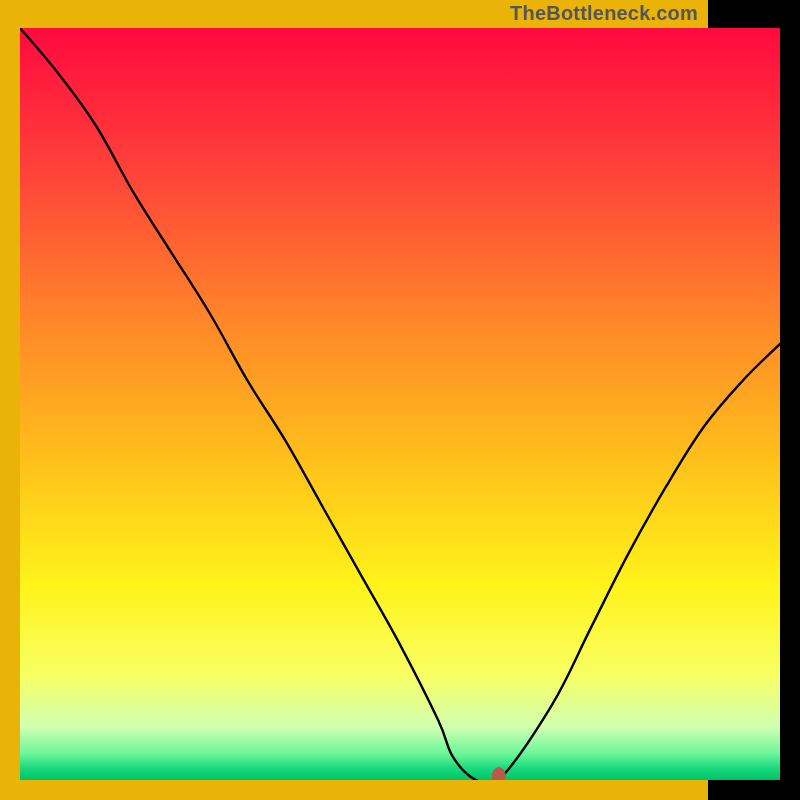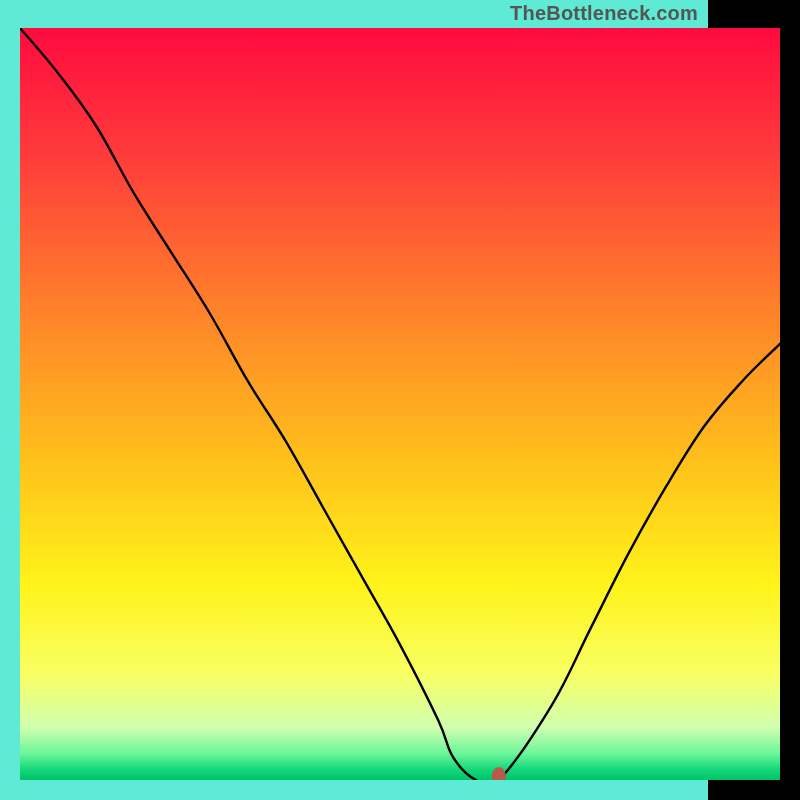--- a/index.html
+++ b/index.html
@@ -7,21 +7,21 @@
     padding: 0;
     width: 800px;
     height: 800px;
     background: #000;
     overflow: hidden;
   }
   .wrap {
     position: relative;
     width: 708px;
     height: 800px;
-    background: #5eead4;
+    background: #eab308;
   }
   .watermark {
     position: absolute;
     top: 2px;
     right: 10px;
     font-family: Arial, Helvetica, sans-serif;
     font-size: 20px;
     font-weight: bold;
     color: #555;
     letter-spacing: 0.2px;

